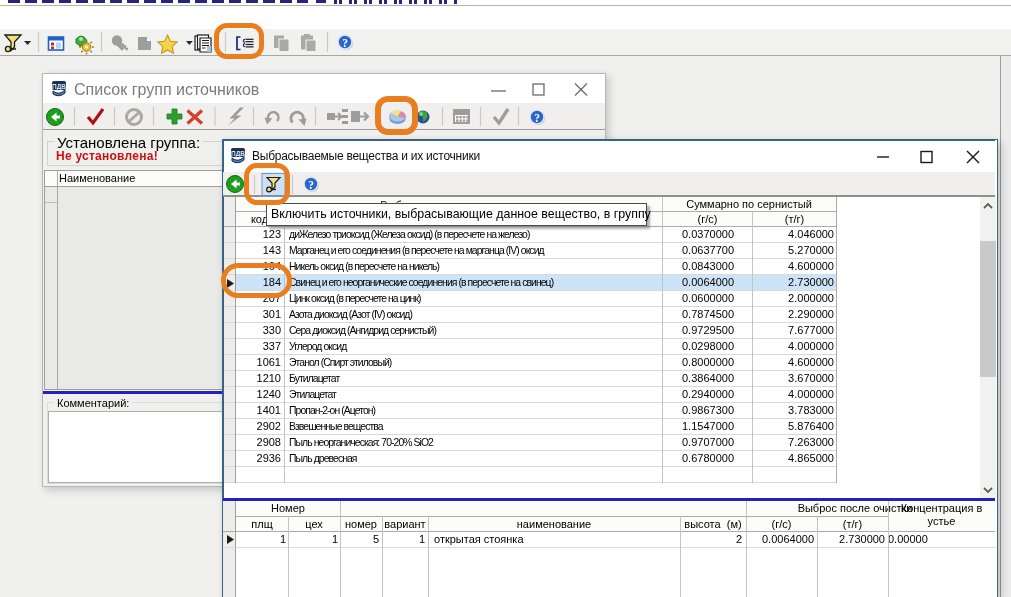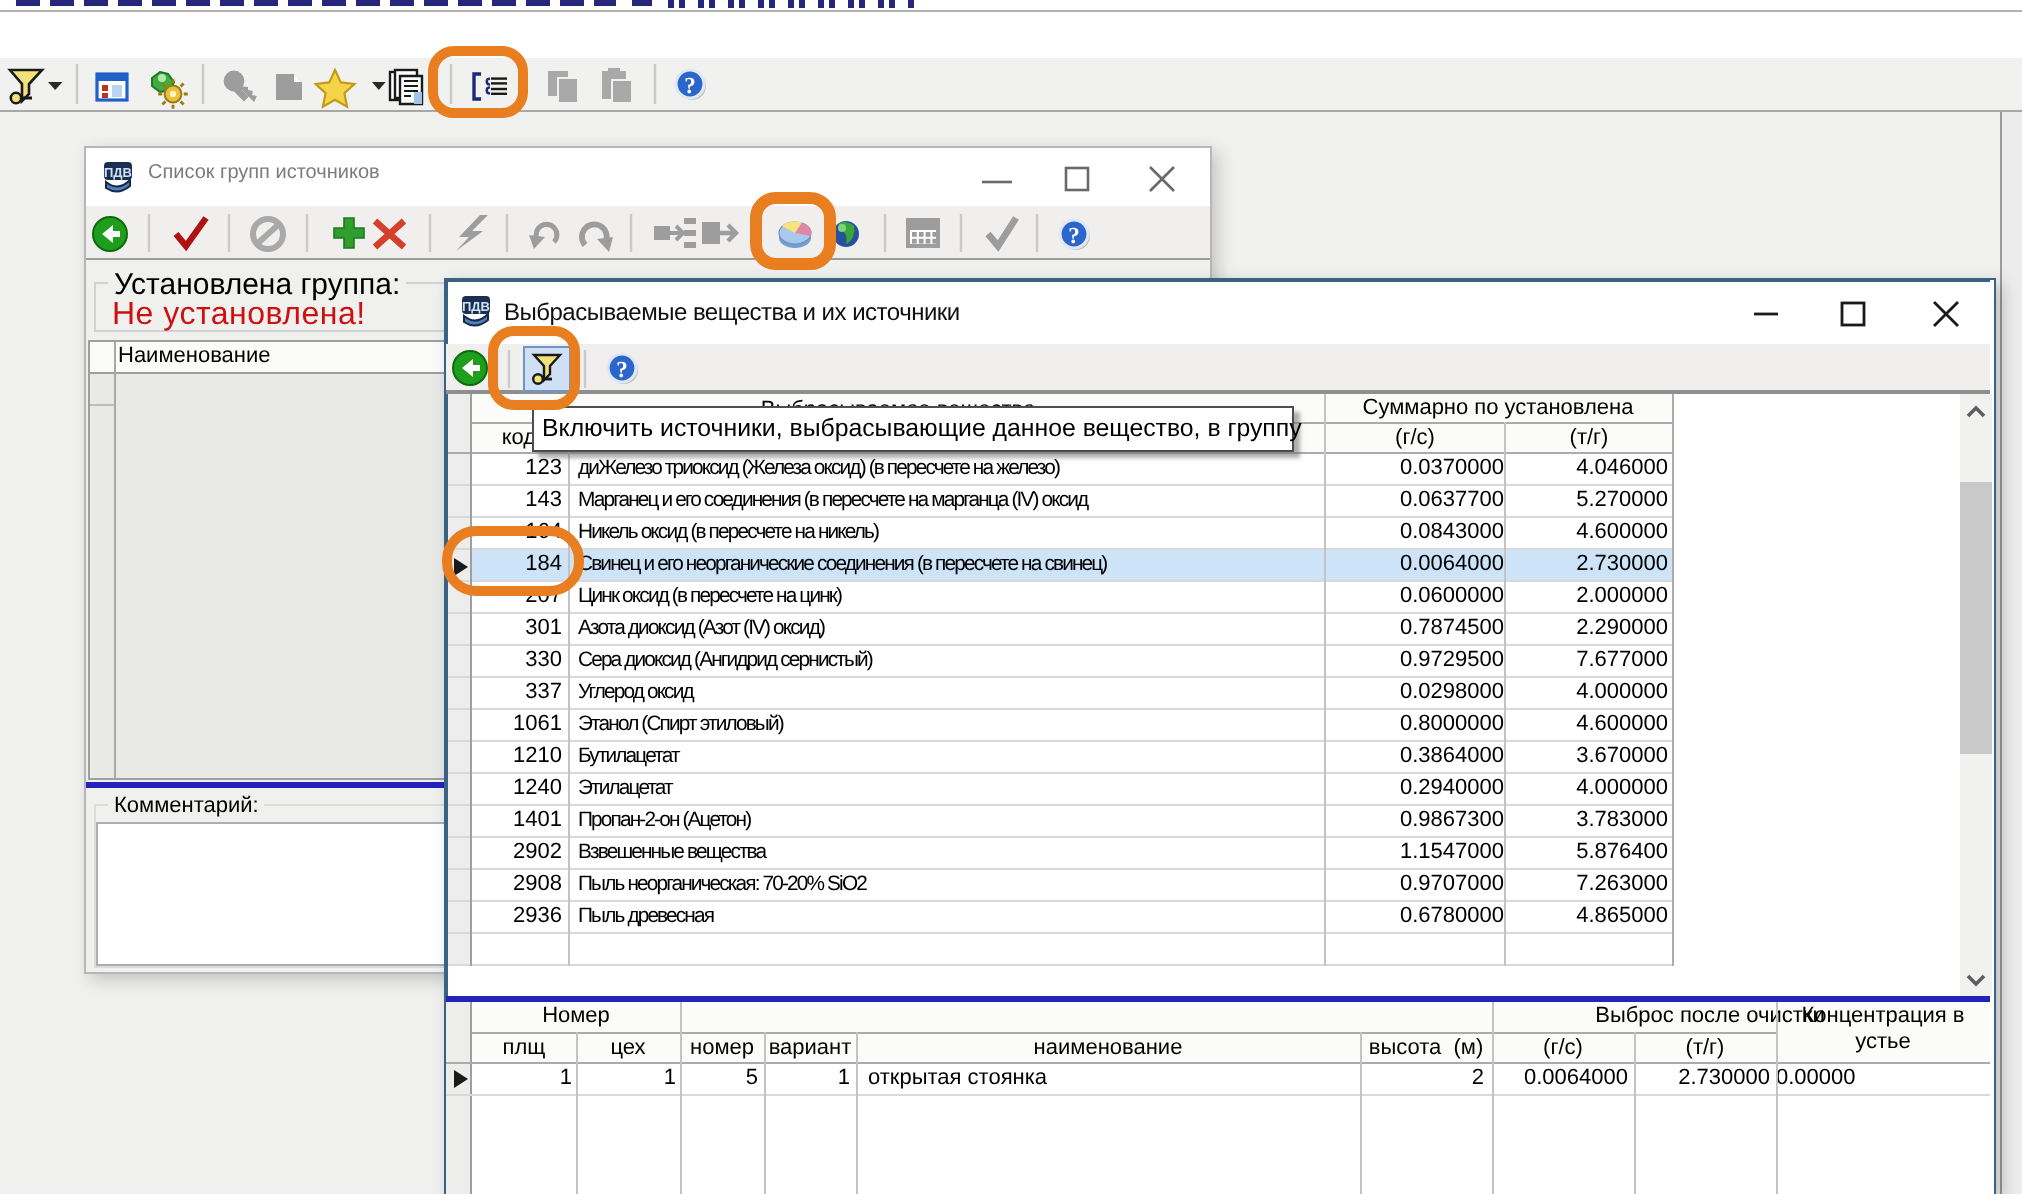--- a/index.html
+++ b/index.html
@@ -3,21 +3,21 @@
 <meta charset="utf-8">
 <style>
   html,body{margin:0;padding:0;}
   body{font-family:"Liberation Sans",sans-serif;}
   #stage{position:relative;width:1011px;height:597px;background:#f0f0ef;overflow:hidden;}
   .abs{position:absolute;}
   .nw{white-space:nowrap;}
   .row{position:absolute;left:1px;width:612px;height:15px;border-bottom:1px solid #d9d9d9;font-size:11px;line-height:15px;color:#000;}
   .ck{position:absolute;left:12px;width:45px;top:0;text-align:right;}
   .cn{position:absolute;left:65px;top:0;white-space:nowrap;font-size:10.4px;letter-spacing:-0.92px;}
-  .c1{position:absolute;left:440px;width:88px;top:0;text-align:right;}
+  .c1{position:absolute;left:440px;width:88px;top:0;text-align:center;}
   .c2{position:absolute;left:530px;width:80px;top:0;text-align:right;}
   .vl{position:absolute;width:1px;background:#c3c3c3;}
   .hc{position:absolute;font-size:11px;color:#000;text-align:center;}
   .bh{position:absolute;font-size:11px;color:#000;text-align:center;line-height:15px;}
   .bd{position:absolute;font-size:11px;color:#000;line-height:15px;}
 </style>
 </head>
 <body>
 <div id="stage">
 
@@ -110,21 +110,21 @@
   <div class="abs" style="left:1001px;top:56px;width:10px;height:541px;background:#ececec;"></div>
 
   <div class="abs" id="w1" style="left:42px;top:73px;width:562px;height:412px;background:#f0f0ef;border:1px solid #b6b6b6;box-shadow:3px 3px 8px rgba(0,0,0,0.18);">
 
     <div class="abs" style="left:0;top:0;width:562px;height:29px;background:#ffffff;"></div>
     <svg class="abs" style="left:8px;top:7px;" width="16" height="16" viewBox="0 0 16 16">
       <rect x="1" y="0" width="14" height="9" rx="2" fill="#1b2f52"></rect>
       <text x="8" y="7.5" font-size="6.5" font-weight="bold" fill="#cfe2f8" text-anchor="middle" font-family="Liberation Sans">ПДВ</text>
       <path d="M2 10 Q8 15 14 9 L14 12 Q8 17 2 13 Z" fill="#4f81b8" stroke="#16294a" stroke-width="1"></path>
     </svg>
-    <div class="abs nw" style="left:31px;top:7px;font-size:10px;color:#7b7b7b;">Список групп источников</div>
+    <div class="abs nw" style="left:31px;top:7px;font-size:16px;color:#7b7b7b;">Список групп источников</div>
     <svg class="abs" style="left:440px;top:6px;" width="115" height="18" viewBox="0 0 115 18">
       <line x1="8" y1="11" x2="23" y2="11" stroke="#6a6a6a" stroke-width="1.3"></line>
       <rect x="50" y="4" width="11" height="11" fill="none" stroke="#6a6a6a" stroke-width="1.3"></rect>
       <line x1="92" y1="3.5" x2="104" y2="15.5" stroke="#6a6a6a" stroke-width="1.3"></line>
       <line x1="104" y1="3.5" x2="92" y2="15.5" stroke="#6a6a6a" stroke-width="1.3"></line>
     </svg>
 
     <div class="abs" style="left:0;top:29px;width:562px;height:27px;background:#f0efee;border-bottom:1px solid #9c9c9c;box-sizing:border-box;"></div>
     <svg class="abs" style="left:0;top:29px;" width="562" height="26" viewBox="0 0 562 26">
       <g stroke="#c9c9c9" stroke-width="1.2">
@@ -190,21 +190,21 @@
 
       <path d="M451 14 L456 20 L465 6" fill="none" stroke="#9d9d9d" stroke-width="3.4"></path>
 
       <circle cx="495" cy="15" r="7" fill="#bdbdbd"></circle>
       <circle cx="494" cy="14" r="7" fill="#2a66cc" stroke="#dfe8f5" stroke-width="1.6"></circle>
       <text x="494" y="18.5" font-size="11.5" font-weight="bold" fill="#ffffff" text-anchor="middle" font-family="Liberation Serif">?</text>
     </svg>
 
     <div class="abs" style="left:4px;top:67px;width:553px;height:23px;border:1px solid #d2d2d2;"></div>
     <div class="abs nw" style="left:11px;top:60px;background:#f0f0ef;padding:0 3px;font-size:15px;color:#000;">Установлена группа:</div>
-    <div class="abs nw" style="left:13px;top:75px;font-size:16px;font-weight:normal;color:#cc1111;letter-spacing:.25px;">Не установлена!</div>
+    <div class="abs nw" style="left:13px;top:75px;font-size:12px;font-weight:bold;color:#cc1111;letter-spacing:.25px;">Не установлена!</div>
 
     <div class="abs" style="left:1px;top:96px;width:559px;height:220px;background:#e9e9e8;border:1px solid #9e9e9e;box-sizing:border-box;">
       <div class="abs" style="left:0;top:0;width:557px;height:15px;background:#fbfbfa;border-bottom:1px solid #9e9e9e;"></div>
       <div class="abs" style="left:12px;top:0;width:1px;height:218px;background:#a8a8a8;"></div>
       <div class="abs" style="left:0;top:31px;width:12px;height:1px;background:#bdbdbd;"></div>
       <div class="abs nw" style="left:14px;top:1px;font-size:11px;color:#000;">Наименование</div>
     </div>
 
     <div class="abs" style="left:0;top:317px;width:562px;height:3px;background:#2323bb;"></div>
 
@@ -248,21 +248,21 @@
       <circle cx="88" cy="11" r="7" fill="#2a66cc" stroke="#dfe8f5" stroke-width="1.6"></circle>
       <text x="88" y="15.5" font-size="11.5" font-weight="bold" fill="#ffffff" text-anchor="middle" font-family="Liberation Serif">?</text>
     </svg>
 
     <div class="abs" style="left:1px;top:57px;width:11px;height:286px;background:#ededec;"></div>
 
     <div class="abs" style="left:12px;top:57px;width:601px;height:30px;background:#fbfbfa;"></div>
     <div class="abs" style="left:12px;top:71px;width:601px;height:1px;background:#ababab;"></div>
     <div class="abs" style="left:1px;top:86px;width:612px;height:1px;background:#ababab;"></div>
     <div class="hc nw" style="left:155px;top:59px;width:142px;">Выбрасываемое вещество</div>
-    <div class="hc" style="left:439px;top:58px;width:174px;">Суммарно по установлена</div>
+    <div class="hc" style="left:439px;top:58px;width:174px;">Суммарно по сернистый</div>
     <div class="hc" style="left:12px;top:73px;width:49px;">код</div>
     <div class="hc" style="left:439px;top:73px;width:91px;">(г/с)</div>
     <div class="hc" style="left:530px;top:73px;width:83px;">(т/г)</div>
 
     <div class="abs" style="left:12px;top:135px;width:601px;height:16px;background:#cde3f7;"></div>
 
     <div class="row" style="top:87px">
         <span class="ck">123</span>
         <span class="cn">диЖелезо триоксид (Железа оксид) (в пересчете на железо)</span>
         <span class="c1">0.0370000</span>

